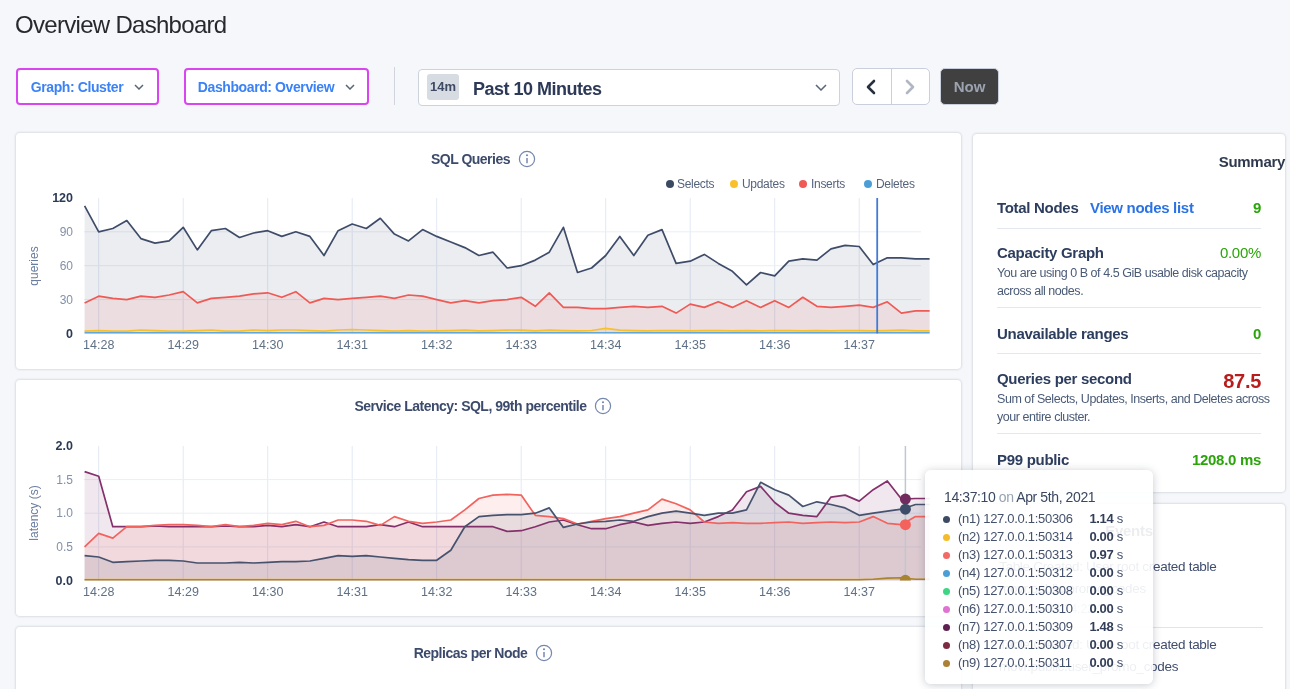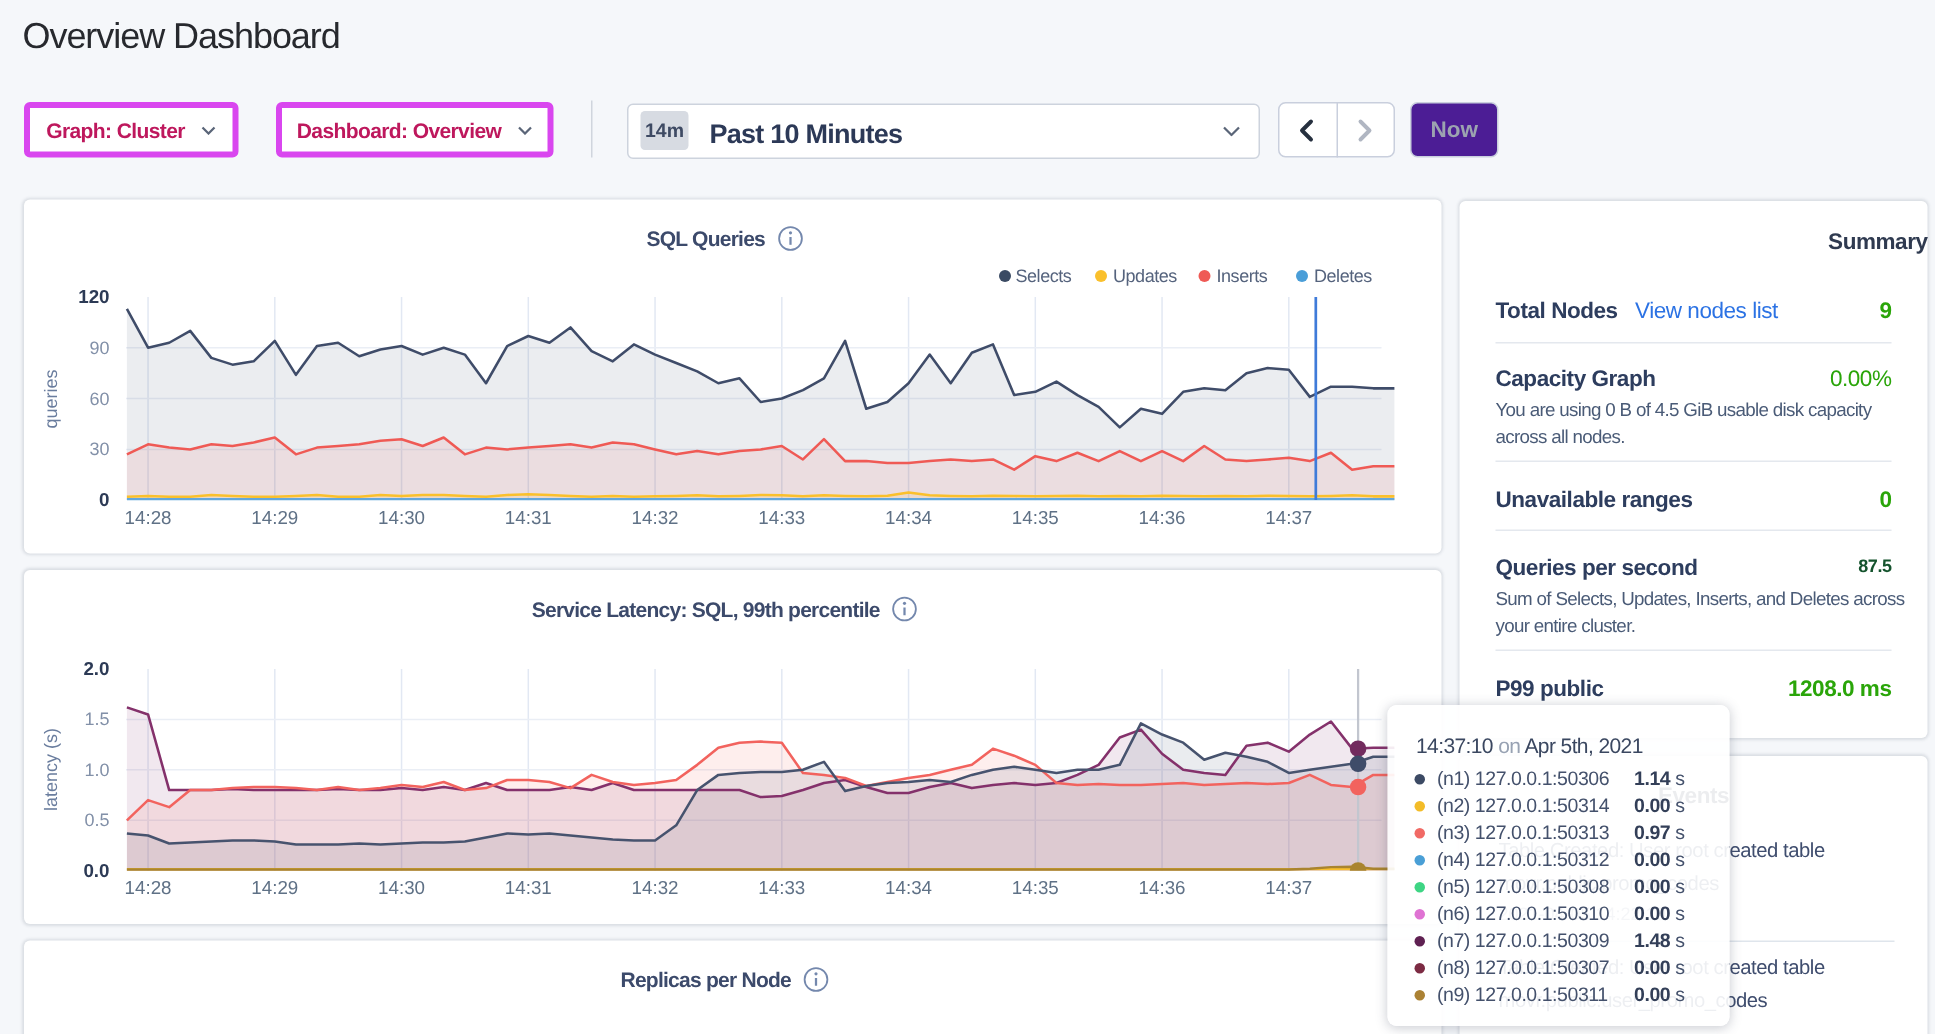--- a/index.html
+++ b/index.html
@@ -1,16 +1,16 @@
 <!DOCTYPE html>
 <html><head><meta charset="utf-8"><style>
 * { margin:0; padding:0; }
 html,body { width:1290px; height:689px; overflow:hidden; background:#f5f7fa; font-family:"Liberation Sans", sans-serif; }
-.btn { position:absolute; height:37px; background:#fff; border:4px solid #d946ef; border-radius:4px; box-sizing:border-box;
-  display:flex; align-items:center; justify-content:center; font-size:14px; letter-spacing:-0.4px; font-weight:bold; color:#be185d; }
+.btn { position:absolute; height:37px; background:#fff; border:2px solid #d946ef; border-radius:4px; box-sizing:border-box;
+  display:flex; align-items:center; justify-content:center; font-size:14px; letter-spacing:-0.4px; font-weight:bold; color:#3b82f6; }
 svg text { font-family:"Liberation Sans", sans-serif; }
 </style></head>
 <body>
 
 <div style="position:absolute;left:15px;top:11px;font-size:24px;letter-spacing:-0.7px;font-weight:500;color:#27292e">Overview Dashboard</div>
 <div class="btn" style="left:16px;top:68px;width:143px">Graph: Cluster<svg width="10" height="6" viewBox="0 0 10 6" style="margin-left:11px">
       <path d="M1 1 L5 5 L9 1" fill="none" stroke="#5a6578" stroke-width="1.5"></path>
     </svg></div>
 <div class="btn" style="left:184px;top:68px;width:185px">Dashboard: Overview<svg width="10" height="6" viewBox="0 0 10 6" style="margin-left:11px">
       <path d="M1 1 L5 5 L9 1" fill="none" stroke="#5a6578" stroke-width="1.5"></path>
@@ -23,21 +23,21 @@
     <path d="M1 1 L6 6 L11 1" fill="none" stroke="#5a6578" stroke-width="1.5"></path>
   </svg>
 <div style="position:absolute;left:852px;top:68px;width:78px;height:37px;background:#fff;border:1px solid #c9cfdd;border-radius:5px;box-sizing:border-box"></div>
 <div style="position:absolute;left:891px;top:68px;width:1px;height:37px;background:#c9cfdd"></div>
 <svg width="10" height="16" viewBox="0 0 10 16" style="position:absolute;left:866px;top:79px">
     <path d="M8 2 L2 8 L8 14" fill="none" stroke="#26303f" stroke-width="2.6" stroke-linecap="round" stroke-linejoin="round"></path>
   </svg>
 <svg width="10" height="16" viewBox="0 0 10 16" style="position:absolute;left:905px;top:79px">
     <path d="M2 2 L8 8 L2 14" fill="none" stroke="#b0b6c2" stroke-width="2.6" stroke-linecap="round" stroke-linejoin="round"></path>
   </svg>
-<div style="position:absolute;left:940px;top:68px;width:59px;height:37px;background:#4c1d95;border:1px solid #c9cfdd;border-radius:5px;box-sizing:border-box;text-align:center;line-height:35px;font-size:15px;font-weight:bold;color:#9ca3b0">Now</div>
+<div style="position:absolute;left:940px;top:68px;width:59px;height:37px;background:#404040;border:1px solid #c9cfdd;border-radius:5px;box-sizing:border-box;text-align:center;line-height:35px;font-size:15px;font-weight:bold;color:#9ca3b0">Now</div>
 
 <div style="position:absolute;left:16px;top:133px;width:945px;height:236px;background:#fff;border-radius:4px;box-shadow:0 0 2px 1px rgba(60,70,90,0.14)">
 <div style="position:absolute;left:-18px;top:18px;width:945px;text-align:center;font-size:14px;font-weight:bold;letter-spacing:-0.5px;color:#3c4a6b">SQL Queries</div>
     <div style="position:absolute;left:502px;top:17px;width:18px;height:18px"><svg width="18" height="18" viewBox="0 0 18 18" style="flex:none">
         <circle cx="9" cy="9" r="7.6" fill="none" stroke="#7488ad" stroke-width="1.2"></circle>
         <line x1="9" y1="8" x2="9" y2="13.2" stroke="#7488ad" stroke-width="1.5"></line>
         <circle cx="9" cy="5.2" r="1.05" fill="#7488ad"></circle>
       </svg></div>
 <span style="position:absolute;left:650px;top:47px;width:8px;height:8px;border-radius:50%;background:#3a4a63"></span>
     <span style="position:absolute;left:661px;top:44px;font-size:12px;letter-spacing:-0.3px;color:#55637d">Selects</span>
@@ -153,32 +153,32 @@
     <div style="position:absolute;left:519px;top:17px;width:18px;height:18px"><svg width="18" height="18" viewBox="0 0 18 18" style="flex:none">
         <circle cx="9" cy="9" r="7.6" fill="none" stroke="#7488ad" stroke-width="1.2"></circle>
         <line x1="9" y1="8" x2="9" y2="13.2" stroke="#7488ad" stroke-width="1.5"></line>
         <circle cx="9" cy="5.2" r="1.05" fill="#7488ad"></circle>
       </svg></div>
 </div>
 
 <div style="position:absolute;left:973px;top:134px;width:312px;height:358px;background:#fff;border-radius:4px;box-shadow:0 0 2px 1px rgba(60,70,90,0.14)"></div>
 <div class="sumtitle" style="position:absolute;left:973px;top:153px;width:312px;text-align:right;font-size:15px;letter-spacing:-0.3px;font-weight:bold;color:#2f3a50">Summary</div>
 <div style="position:absolute;left:997px;top:199px;font-size:15px;letter-spacing:-0.3px;font-weight:bold;color:#2d3d5e">Total Nodes</div>
-<div style="position:absolute;left:1090px;top:199px;font-size:15px;letter-spacing:-0.3px;font-weight:normal;color:#2b72e4">View nodes list</div>
+<div style="position:absolute;left:1090px;top:199px;font-size:15px;letter-spacing:-0.3px;font-weight:bold;color:#2b72e4">View nodes list</div>
 <div style="position:absolute;left:997px;top:199px;width:264px;text-align:right;font-size:15px;letter-spacing:-0.3px;font-weight:bold;color:#2aa509">9</div>
 <div style="position:absolute;left:997px;top:228px;width:264px;border-top:1px solid #e4e8ee"></div>
 <div style="position:absolute;left:997px;top:244px;font-size:15px;letter-spacing:-0.3px;font-weight:bold;color:#2d3d5e">Capacity Graph</div>
 <div style="position:absolute;left:997px;top:244px;width:264px;text-align:right;font-size:15px;letter-spacing:-0.3px;font-weight:normal;color:#2aa509">0.00%</div>
 <div style="position:absolute;left:997px;top:265px;width:288px;font-size:12.5px;letter-spacing:-0.45px;line-height:17.5px;color:#4a5b77">You are using 0 B of 4.5 GiB usable disk capacity<br>across all nodes.</div>
 <div style="position:absolute;left:997px;top:307px;width:264px;border-top:1px solid #e4e8ee"></div>
 <div style="position:absolute;left:997px;top:325px;font-size:15px;letter-spacing:-0.3px;font-weight:bold;color:#2d3d5e">Unavailable ranges</div>
 <div style="position:absolute;left:997px;top:325px;width:264px;text-align:right;font-size:15px;letter-spacing:-0.3px;font-weight:bold;color:#2aa509">0</div>
 <div style="position:absolute;left:997px;top:353px;width:264px;border-top:1px solid #e4e8ee"></div>
 <div style="position:absolute;left:997px;top:370px;font-size:15px;letter-spacing:-0.3px;font-weight:bold;color:#2d3d5e">Queries per second</div>
-<div style="position:absolute;left:997px;top:370px;width:264px;text-align:right;font-size:12px;letter-spacing:-0.3px;font-weight:bold;color:#14532d">87.5</div>
+<div style="position:absolute;left:997px;top:370px;width:264px;text-align:right;font-size:20px;letter-spacing:-0.3px;font-weight:bold;color:#b91c1c">87.5</div>
 <div style="position:absolute;left:997px;top:391px;width:288px;font-size:12.5px;letter-spacing:-0.45px;line-height:17.5px;color:#4a5b77">Sum of Selects, Updates, Inserts, and Deletes across<br>your entire cluster.</div>
 <div style="position:absolute;left:997px;top:433px;width:264px;border-top:1px solid #e4e8ee"></div>
 <div style="position:absolute;left:997px;top:451px;font-size:15px;letter-spacing:-0.3px;font-weight:bold;color:#2d3d5e">P99 public</div>
 <div style="position:absolute;left:997px;top:451px;width:264px;text-align:right;font-size:15px;letter-spacing:-0.3px;font-weight:bold;color:#2aa509">1208.0 ms</div>
 
 <div style="position:absolute;left:973px;top:504px;width:312px;height:260px;background:#fff;border-radius:4px;box-shadow:0 0 2px 1px rgba(60,70,90,0.14)"></div>
 <div style="position:absolute;left:973px;top:522px;width:312px;text-align:center;font-size:15px;letter-spacing:-0.3px;font-weight:bold;color:#2f3a50">Events</div>
 <div style="position:absolute;left:999px;top:556px;width:240px;font-size:13.5px;letter-spacing:-0.3px;line-height:22px;color:#3f4d6e;white-space:nowrap">Table Created: User root created table<br>movr.public.promo_codes</div>
 <div style="position:absolute;left:999px;top:602px;font-size:12px;color:#8b97ab">2021-04-05 14:22:10</div>
 <div style="position:absolute;left:997px;top:627px;width:266px;border-top:1px solid #dfe5ec"></div>

